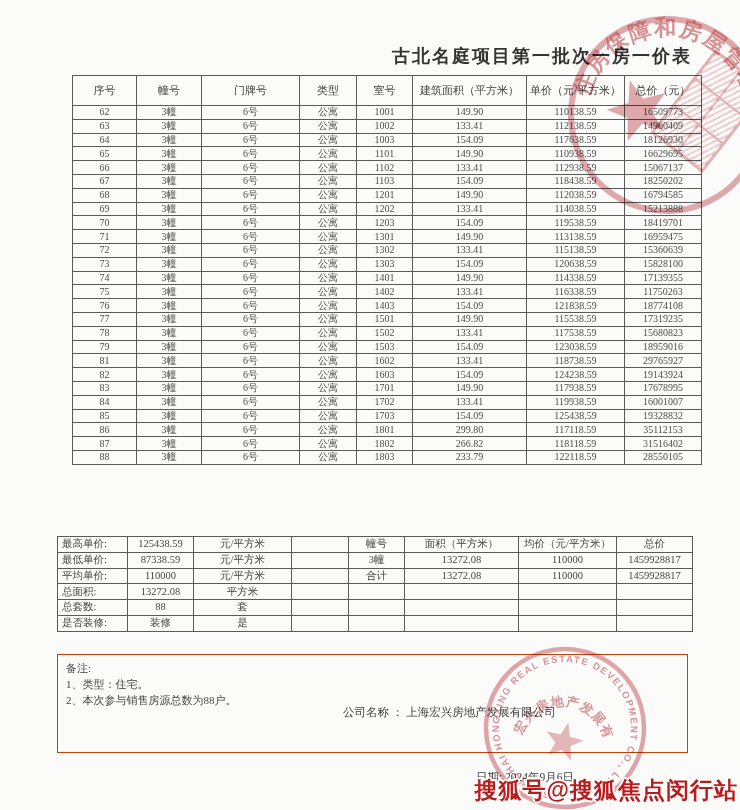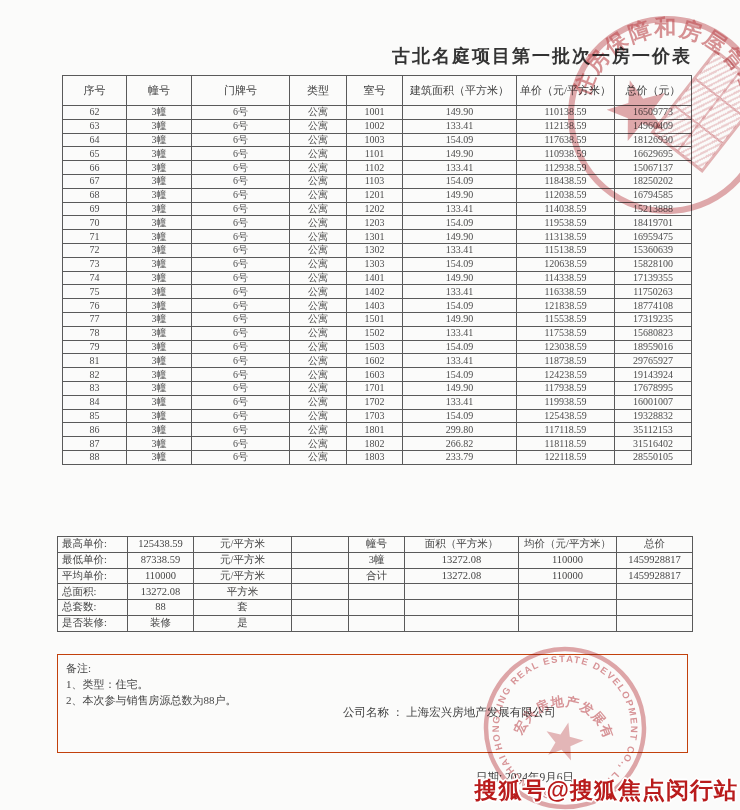--- a/index.html
+++ b/index.html
@@ -12,21 +12,21 @@
   }
   .page-title {
     position:absolute; left:62px; top:44px; width:630px;
     text-align:right; font-size:18px; font-weight:600;
     letter-spacing:2px; color:#333;
   }
   table { border-collapse:collapse; table-layout:fixed; }
   td,th { border:1px solid #5a5a5a; overflow:hidden; white-space:nowrap; }
 
   .main-table {
-    position:absolute; left:62px; top:75px; width:630px; height:366px;padding-left:40px;
+    position:absolute; left:72px; top:75px; width:630px; height:366px;padding-left:40px;
   }
   .main-table th {
     height:30px; font-size:11px; font-weight:400; color:#3f3f3f;
     text-align:center;
   }
   .main-table td {
     height:13.8px; font-size:10px; line-height:1; text-align:center;
     color:#4d4d4d;
   }
 

